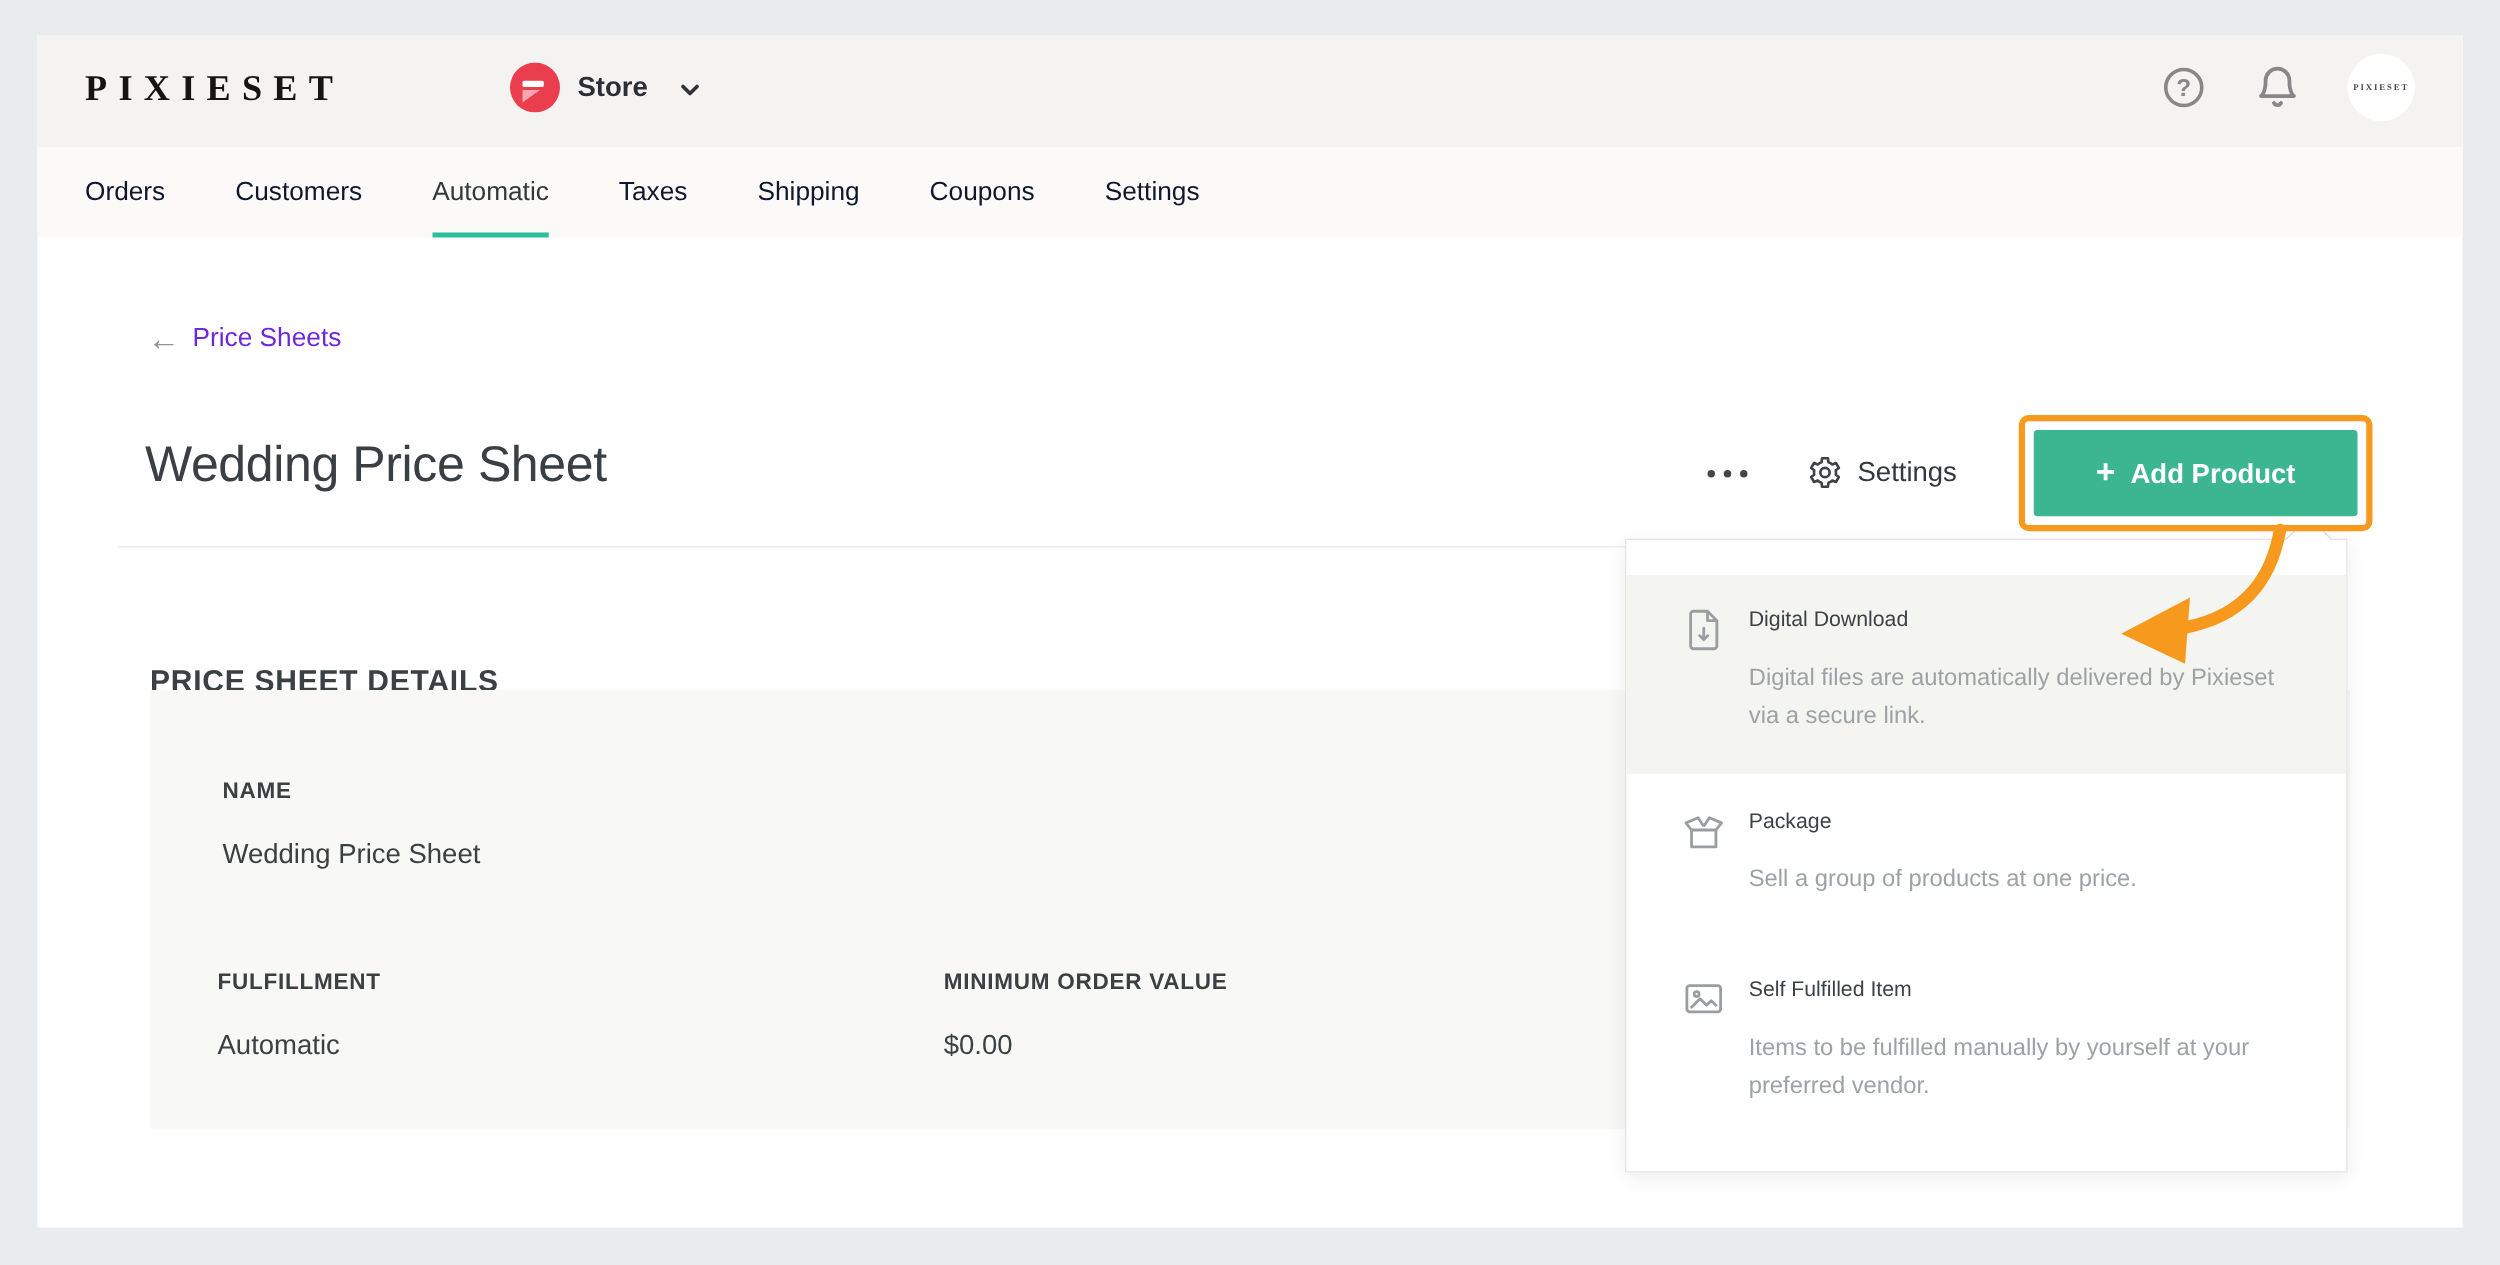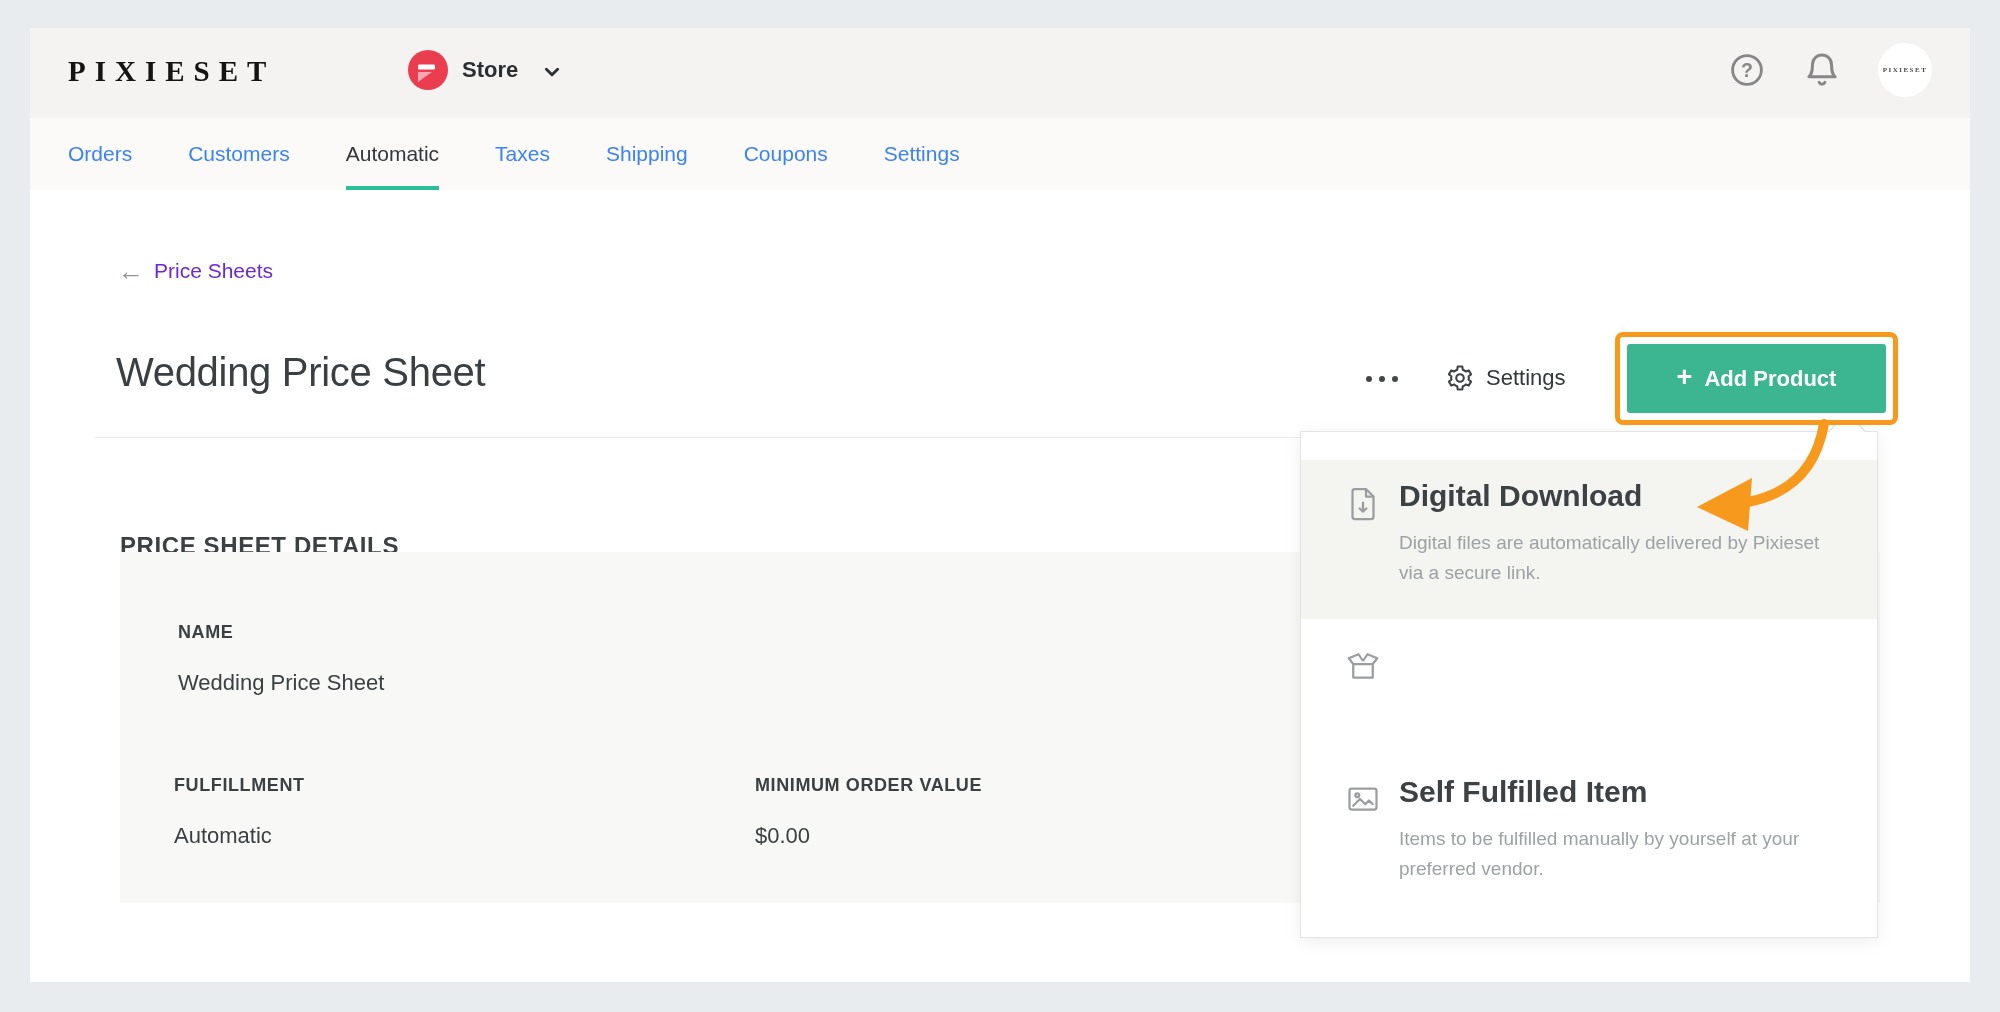--- a/index.html
+++ b/index.html
@@ -17,21 +17,21 @@
   .store-label { left:462px; top:57px; font-size:22px; font-weight:700; color:#2b2f33; cursor:pointer; }
   .store-chevron { left:543px; top:63px; width:18px; height:18px; cursor:pointer; }
   .icon-btn { cursor:pointer; }
   .help { left:1729px; top:52px; width:36px; height:36px; }
   .bell { left:1803px; top:50px; width:38px; height:40px; }
   .avatar { left:1878px; top:43px; width:54px; height:54px; border-radius:50%; background:#ffffff; display:flex; align-items:center; justify-content:center; cursor:pointer; }
   .avatar span { font-family:"Liberation Serif", serif; font-size:7px; letter-spacing:1.5px; color:#4a4a4a; font-weight:700; }
 
   
   .navbar { left:30px; top:118px; width:1940px; height:72px; background:#fbfaf9; display:flex; align-items:stretch; padding-left:38px; }
-  .nav-tab { position:relative; font-size:21px; color:#3b82f6; display:flex; align-items:center; margin-right:56px; cursor:pointer; }
+  .nav-tab { position:relative; font-size:21px; color:#0f172a; display:flex; align-items:center; margin-right:56px; cursor:pointer; }
   .nav-tab.active { color:#33383c; font-weight:500; }
   .nav-tab.active::after { content:""; position:absolute; left:0; right:0; bottom:0; height:4px; background:#2cbd99; }
 
   
   .breadcrumb { left:118px; top:256px; display:flex; align-items:center; gap:10px; cursor:pointer; }
   .back-arrow { font-size:26px; color:#8f9499; line-height:30px; }
   .breadcrumb-label { font-size:21px; color:#6d28d9; }
 
   
   .page-title { left:116px; top:350px; font-size:40px; color:#3a3f43; letter-spacing:-0.3px; }
@@ -66,21 +66,21 @@
   .dd-item.hl { background:#f4f4f1; }
   .dd-item.i0 { top:28px; height:159px; }
   .dd-item.i1 { top:206px; height:128px; }
   .dd-item.i2 { top:341px; height:150px; }
   .dd-icon { position:absolute; left:44px; width:36px; height:36px; }
   .i0 .dd-icon { top:26px; }
   .i1 .dd-icon, .i2 .dd-icon { top:8px; }
   .dd-text { position:absolute; left:98px; }
   .i0 .dd-text { top:22px; }
   .i1 .dd-text, .i2 .dd-text { top:5px; }
-  .dd-title { font-size:30px; font-weight:700; color:#3c4145; line-height:28px; }
+  .dd-title { font-size:17px; font-weight:400; color:#3c4145; line-height:28px; }
   .dd-desc { font-size:19px; color:#9da2a6; line-height:30px; margin-top:18px; max-width:445px; }
 
   .annotation-arrow { left:0; top:0; width:2000px; height:1012px; z-index:10; pointer-events:none; }
 </style>
 </head>
 <body>
 
 <div class="abs window"></div>
 
 <div class="abs topbar"></div>
@@ -177,20 +177,24 @@
       <div class="dd-desc">Digital files are automatically delivered by Pixieset via a secure link.</div>
     </div>
   </div>
 
   <div class="dd-item i1">
     <svg class="dd-icon" viewBox="0 0 24 24" fill="none" stroke="#9a9ea1" stroke-width="1.5" stroke-linejoin="round">
       <path d="M5.5 12h13v9h-13z"></path>
       <path d="M5.5 12L2.5 8.2 9 5.5l3 4.5"></path>
       <path d="M18.5 12l3-3.8L15 5.5l-3 4.5"></path>
     </svg>
+    <div class="dd-text">
+      <div class="dd-title">Package</div>
+      <div class="dd-desc">Sell a group of products at one price.</div>
+    </div>
   </div>
 
   <div class="dd-item i2">
     <svg class="dd-icon" viewBox="0 0 24 24" fill="none" stroke="#9a9ea1" stroke-width="1.5" stroke-linecap="round" stroke-linejoin="round">
       <rect x="3" y="5" width="18" height="14" rx="1.5"></rect>
       <circle cx="8.2" cy="9.5" r="1.3"></circle>
       <path d="M5.5 16.5L10 12l3.5 3.5 2.5-2.5 2.5 2.5"></path>
     </svg>
     <div class="dd-text">
       <div class="dd-title">Self Fulfilled Item</div>

